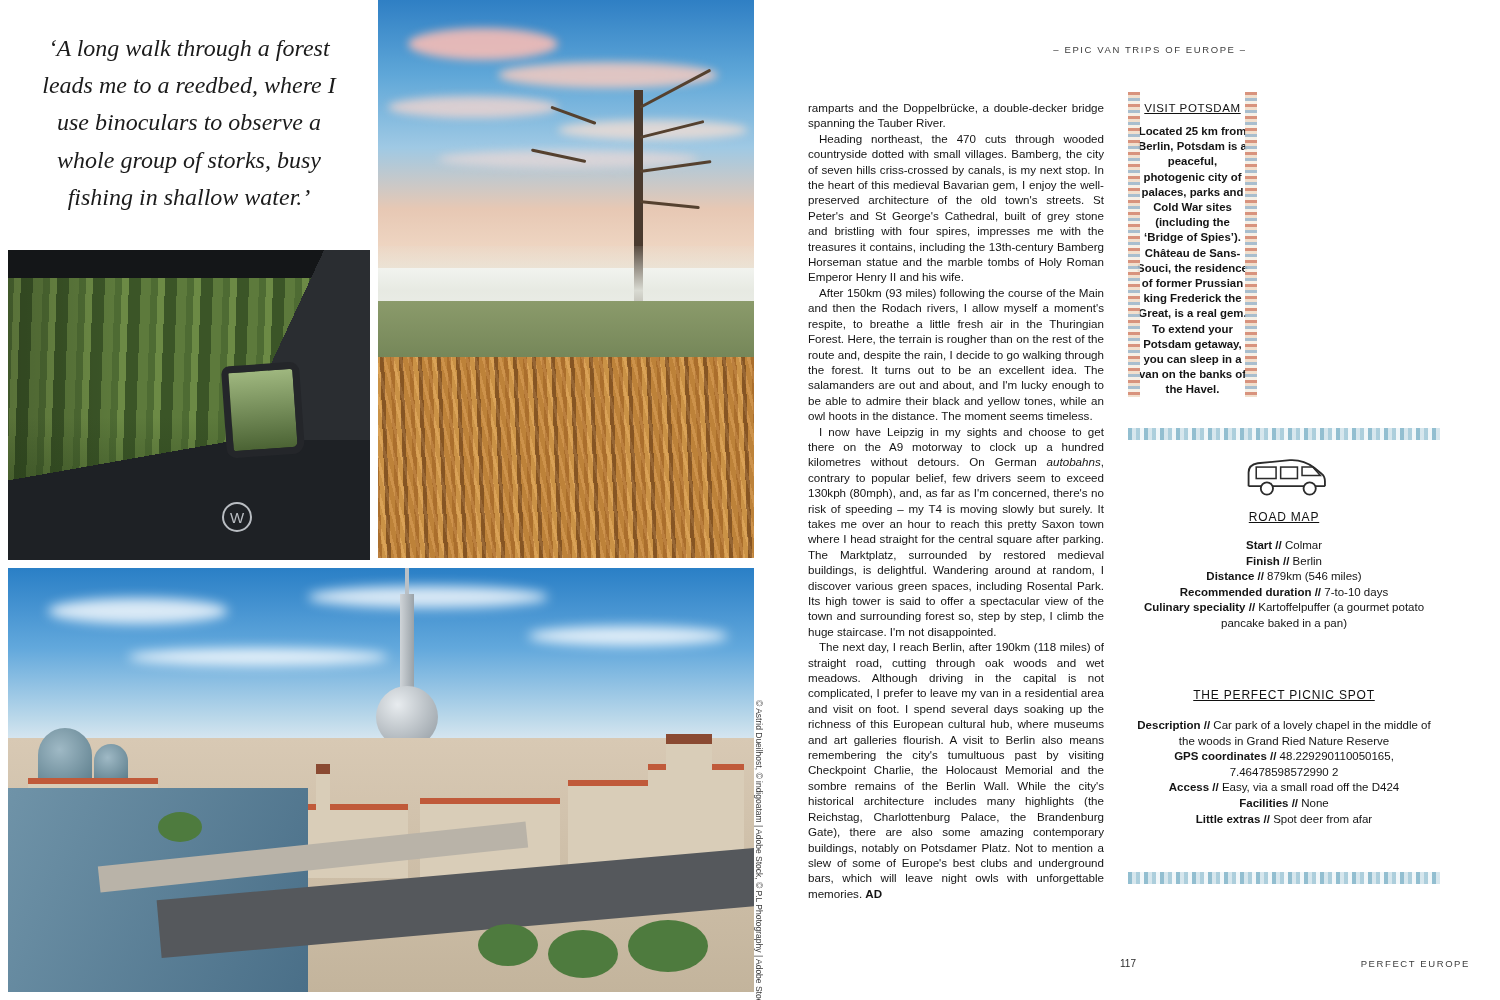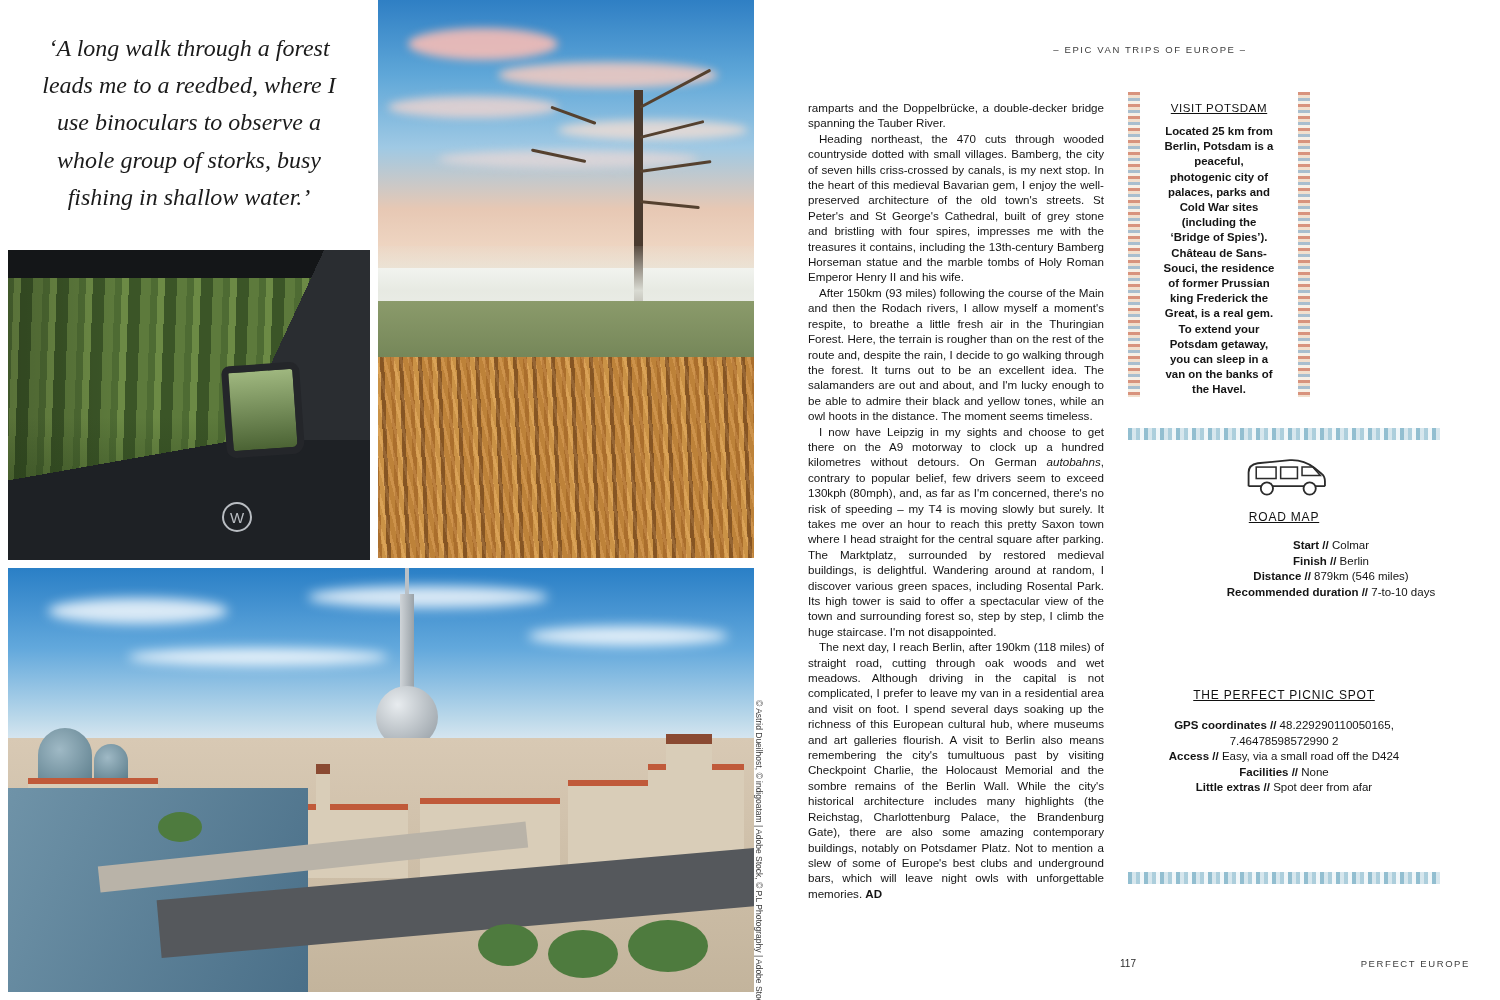--- a/index.html
+++ b/index.html
@@ -165,21 +165,21 @@
     font-size:11.6px; line-height:15.4px; color:#141414;
     text-align:justify;
   }
   .body-col p{ margin:0; text-indent:11px; }
   .body-col p.first{ text-indent:0; }
   .body-col i{ font-style:italic; }
   .body-col b{ font-weight:bold; }
 
   
   .sidebar-box{
-    position:absolute; left:1128px; top:92px; width:182px;
+    position:absolute; left:1128px; top:92px; width:129px;
   }
   .sb-border-l, .sb-border-r{
     position:absolute; top:0; width:12px; height:305px;
     background:repeating-linear-gradient(180deg,#d4876f 0 3px,#f0dcc8 3px 6px,#9fb7c9 6px 9px,#f6efe4 9px 12px);
     opacity:.9;
   }
   .sb-border-l{ left:0; }
   .sb-border-r{ right:0; }
   .sb-title{
     text-align:center; font-size:11.5px; letter-spacing:.6px;
@@ -205,21 +205,21 @@
   .dot-rule.bottom{ top:872px; }
 
   .van-icon{ position:absolute; left:1244px; top:452px; width:84px; height:50px; }
 
   .rm-title{
     position:absolute; left:1128px; top:510px; width:312px; text-align:center;
     font-size:12px; letter-spacing:.8px; text-decoration:underline; color:#111;
   }
   .rm-list{
     position:absolute; left:1128px; top:538px; width:312px; text-align:center;
-    font-size:11.5px; line-height:15.6px; color:#141414;margin-left:47px;
+    font-size:11.5px; line-height:15.6px; color:#141414;
   }
   .rm-list b{ font-weight:bold; }
 
   .pp-title{
     position:absolute; left:1128px; top:688px; width:312px; text-align:center;
     font-size:12px; letter-spacing:.8px; text-decoration:underline; color:#111;
   }
   .pp-list{
     position:absolute; left:1128px; top:718px; width:312px; text-align:center;
     font-size:11.5px; line-height:15.6px; color:#141414;
@@ -332,24 +332,26 @@
     <circle cx="30" cy="47" r="8" fill="#fff" stroke="#2b2b2b" stroke-width="2.4"></circle>
     <circle cx="86" cy="47" r="8" fill="#fff" stroke="#2b2b2b" stroke-width="2.4"></circle>
   </svg>
 
   <div class="rm-title">ROAD MAP</div>
   <div class="rm-list">
     <div><b>Start // </b><span>Colmar</span></div>
     <div><b>Finish // </b><span>Berlin</span></div>
     <div><b>Distance // </b><span>879km (546 miles)</span></div>
     <div><b>Recommended duration // </b><span>7-to-10 days</span></div>
+    <div><b>Culinary speciality // </b><span>Kartoffelpuffer (a gourmet potato pancake baked in a pan)</span></div>
   </div>
 
   <div class="pp-title">THE PERFECT PICNIC SPOT</div>
   <div class="pp-list">
+    <div><b>Description // </b><span>Car park of a lovely chapel in the middle of the woods in Grand Ried Nature Reserve</span></div>
     <div><b>GPS coordinates // </b><span>48.229290110050165, 7.46478598572990 2</span></div>
     <div><b>Access // </b><span>Easy, via a small road off the D424</span></div>
     <div><b>Facilities // </b><span>None</span></div>
     <div><b>Little extras // </b><span>Spot deer from afar</span></div>
   </div>
 
   <div class="dot-rule bottom"></div>
 
   <div class="folio">117</div>
   <div class="footer-right">PERFECT EUROPE</div>

